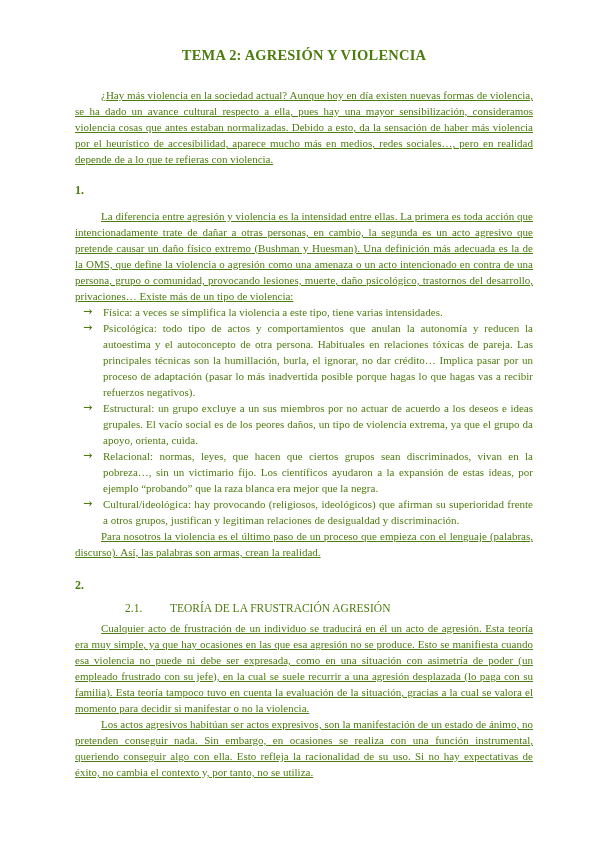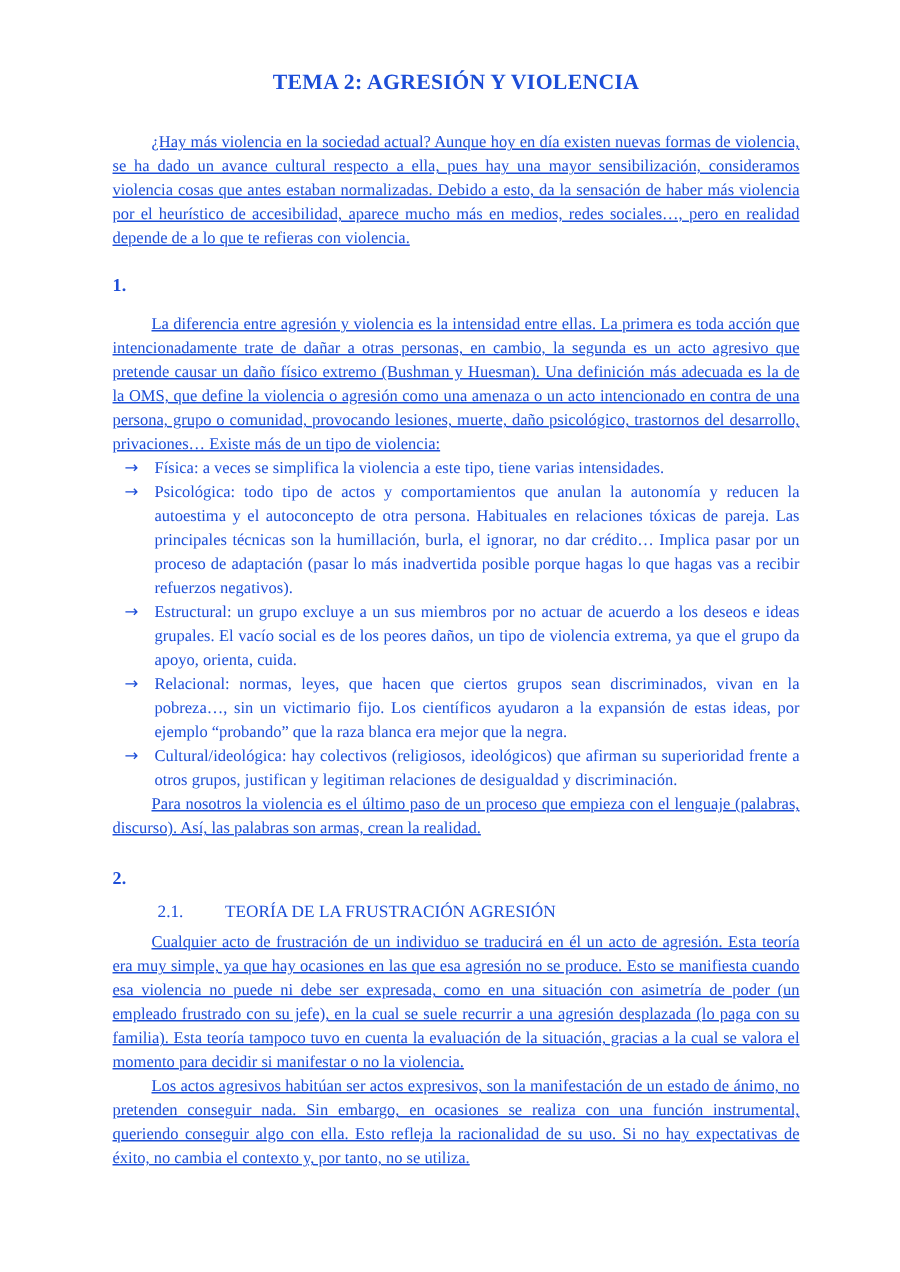--- a/index.html
+++ b/index.html
@@ -7,21 +7,21 @@
     margin: 0;
     padding: 0;
     background: #ffffff;
   }
   .page {
     position: relative;
     width: 600px;
     height: 848px;
     margin: 0 auto;
     background: #ffffff;
-    color: #1d4ed8;
+    color: #4d7c0f;
     font-family: "Liberation Serif", "DejaVu Serif", serif;
     box-sizing: border-box;
     padding: 47px 67px 0 75px;
     overflow: hidden;
   }
   .doc-title {
     font-size: 14.5px;
     font-weight: bold;
     text-align: center;
     letter-spacing: 0.2px;
@@ -52,20 +52,21 @@
   .subheading {
     display: flex;
     font-size: 11.5px;
     font-weight: normal;
     margin: 0 0 6px 0;
     padding-left: 30px;
   }
   .subheading .h-num {
     flex: none;
     width: 45px;
+    margin-left: 20px;
   }
   ul.arrow-list {
     list-style: none;
     margin: 0;
     padding: 0 0 0 28px;
   }
   ul.arrow-list li {
     position: relative;
     font-size: 11px;
     line-height: 16px;
@@ -106,21 +107,21 @@
     <li>
       <span class="arrow">→</span><span class="term">Psicológica</span><span>: todo tipo de actos y comportamientos que anulan la autonomía y reducen la autoestima y el autoconcepto de otra persona. Habituales en relaciones tóxicas de pareja. Las principales técnicas son la humillación, burla, el ignorar, no dar crédito… Implica pasar por un proceso de adaptación (pasar lo más inadvertida posible porque hagas lo que hagas vas a recibir refuerzos negativos).</span>
     </li>
     <li>
       <span class="arrow">→</span><span class="term">Estructural</span><span>: un grupo excluye a un sus miembros por no actuar de acuerdo a los deseos e ideas grupales. El vacío social es de los peores daños, un tipo de violencia extrema, ya que el grupo da apoyo, orienta, cuida.</span>
     </li>
     <li>
       <span class="arrow">→</span><span class="term">Relacional</span><span>: normas, leyes, que hacen que ciertos grupos sean discriminados, vivan en la pobreza…, sin un victimario fijo. Los científicos ayudaron a la expansión de estas ideas, por ejemplo “probando” que la raza blanca era mejor que la negra.</span>
     </li>
     <li>
-      <span class="arrow">→</span><span class="term">Cultural/ideológica</span><span>: hay colectivos (religiosos, ideológicos) que afirman su superioridad frente a otros grupos, justifican y legitiman relaciones de desigualdad y discriminación.</span>
+      <span class="arrow">→</span><span class="term">Cultural/ideológica</span><span>: hay provocando (religiosos, ideológicos) que afirman su superioridad frente a otros grupos, justifican y legitiman relaciones de desigualdad y discriminación.</span>
     </li>
   </ul>
 
   <p class="body">Para nosotros la violencia es el último paso de un proceso que empieza con el lenguaje (palabras, discurso). Así, las palabras son armas, crean la realidad.</p>
 
   <div class="heading h2">
     <span class="h-num">2.</span>
   </div>
 
   <div class="subheading">

